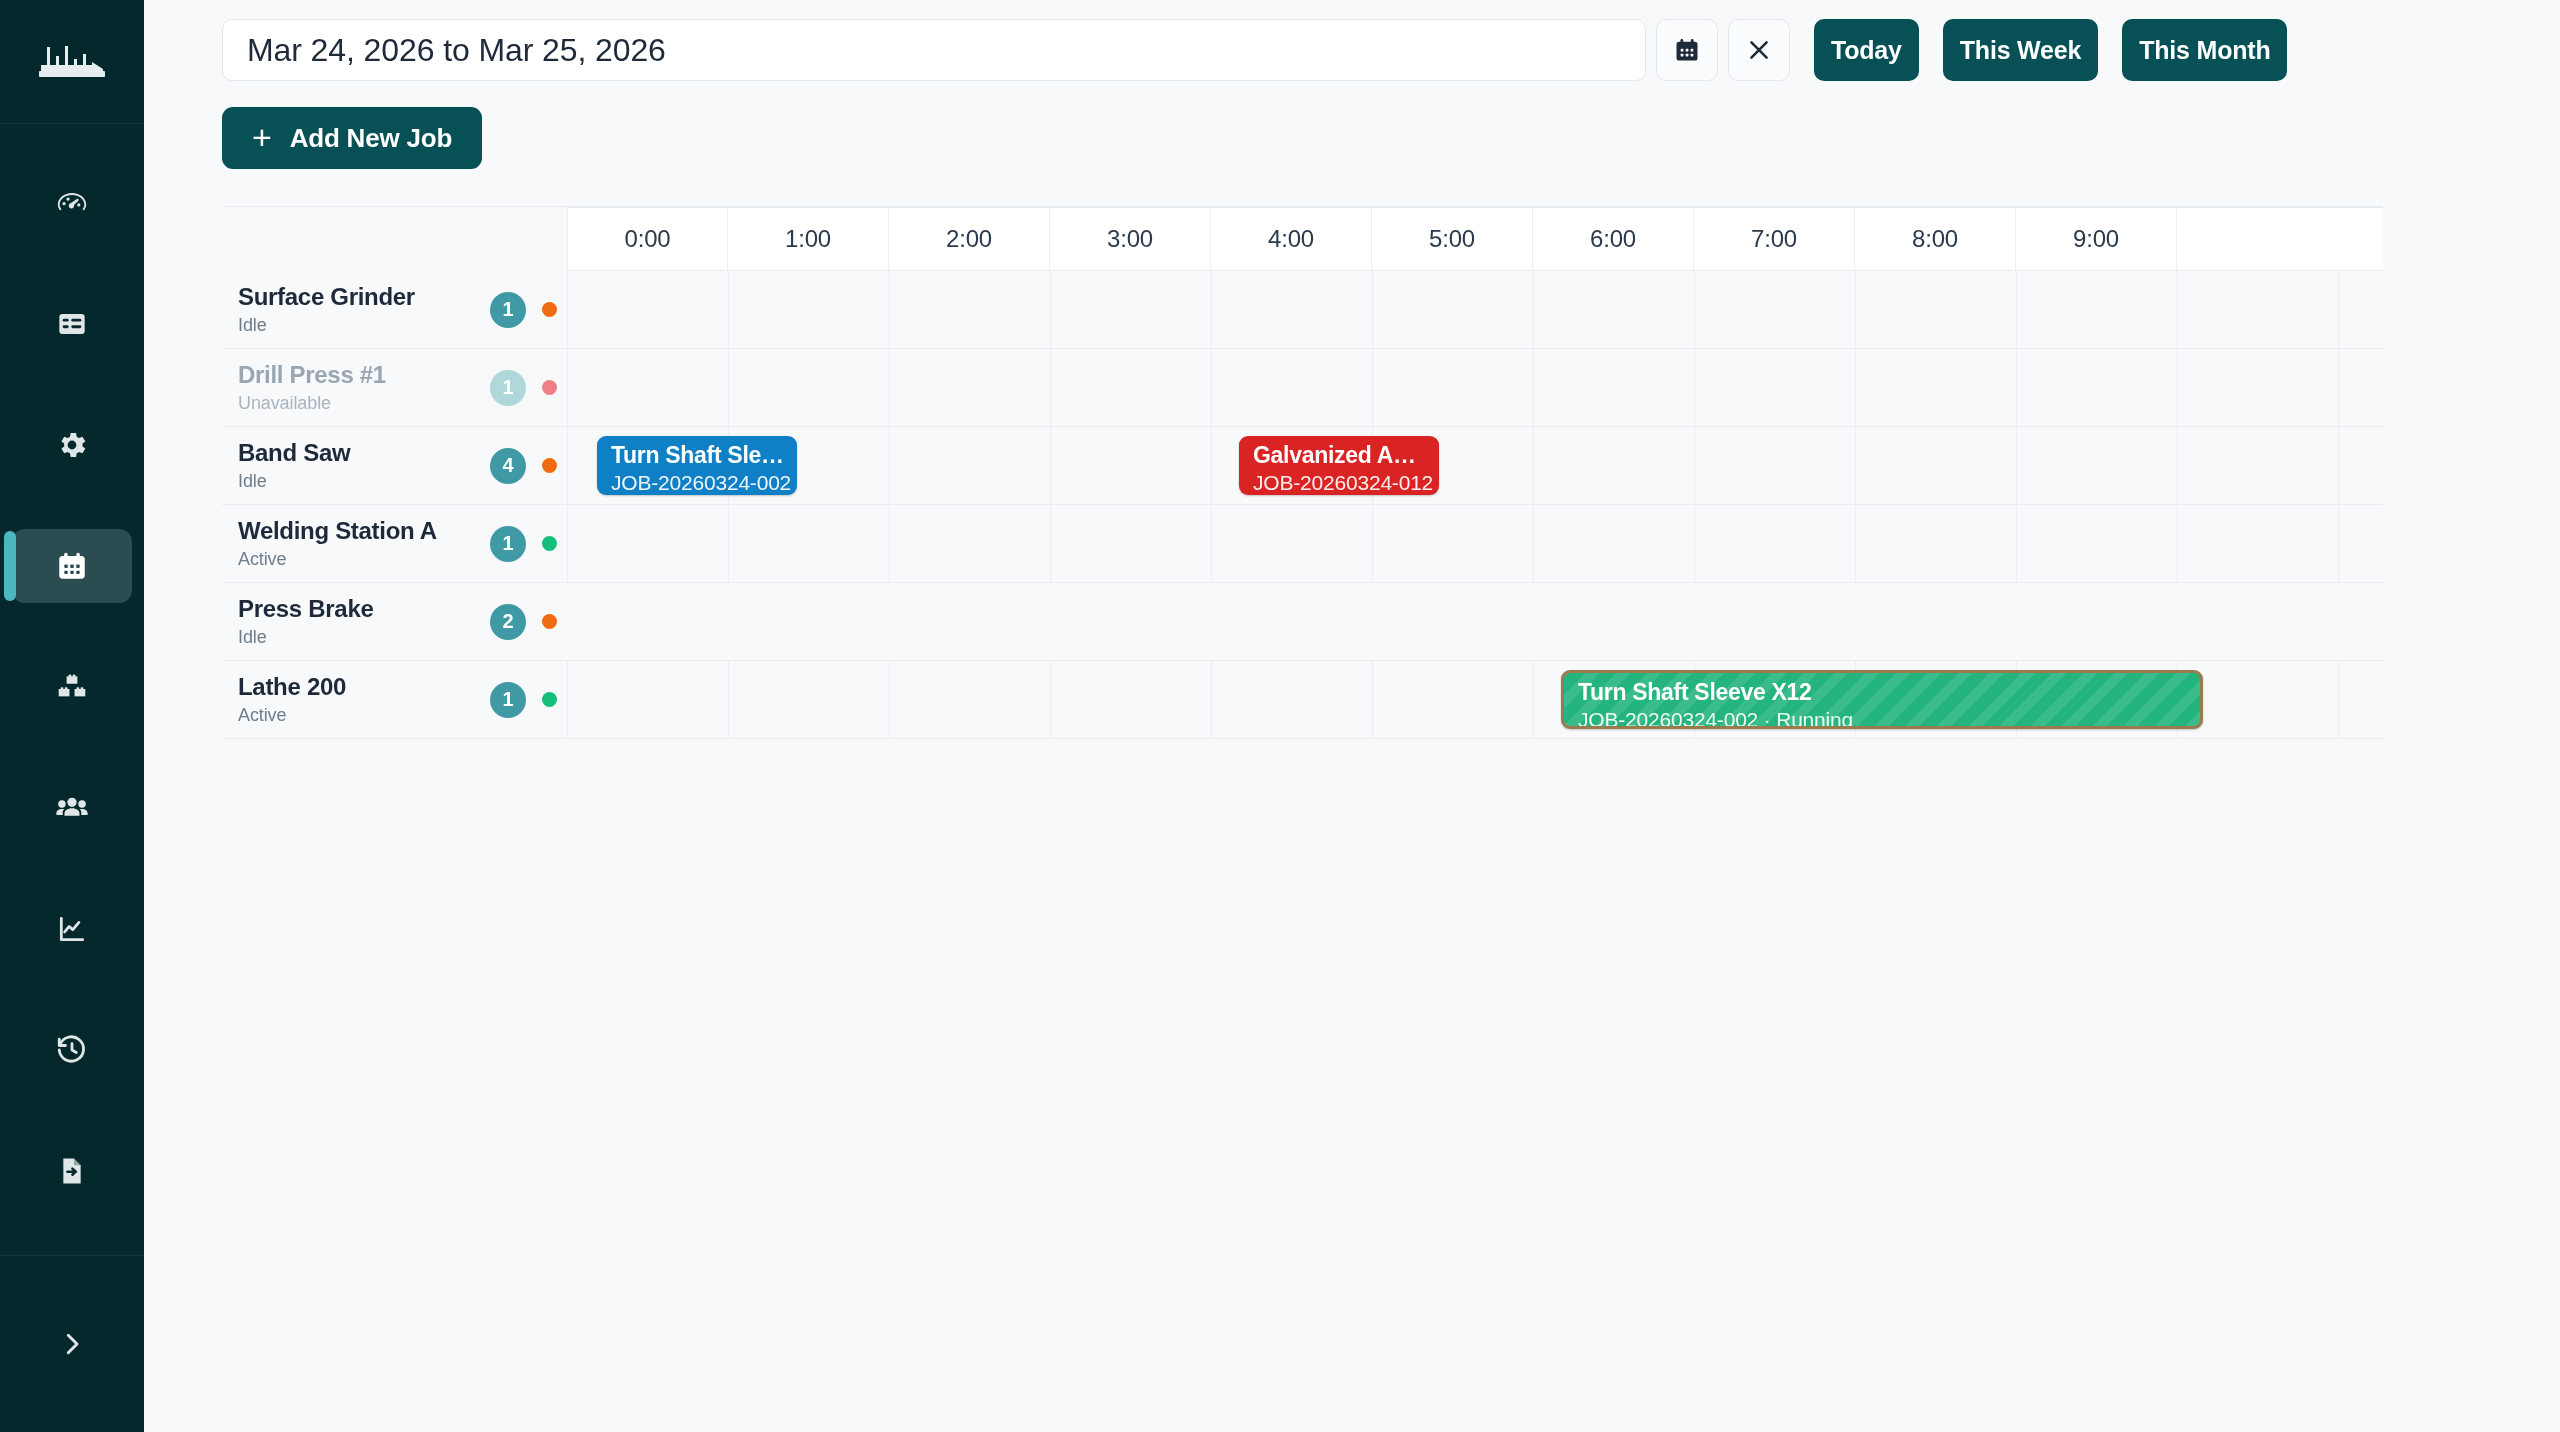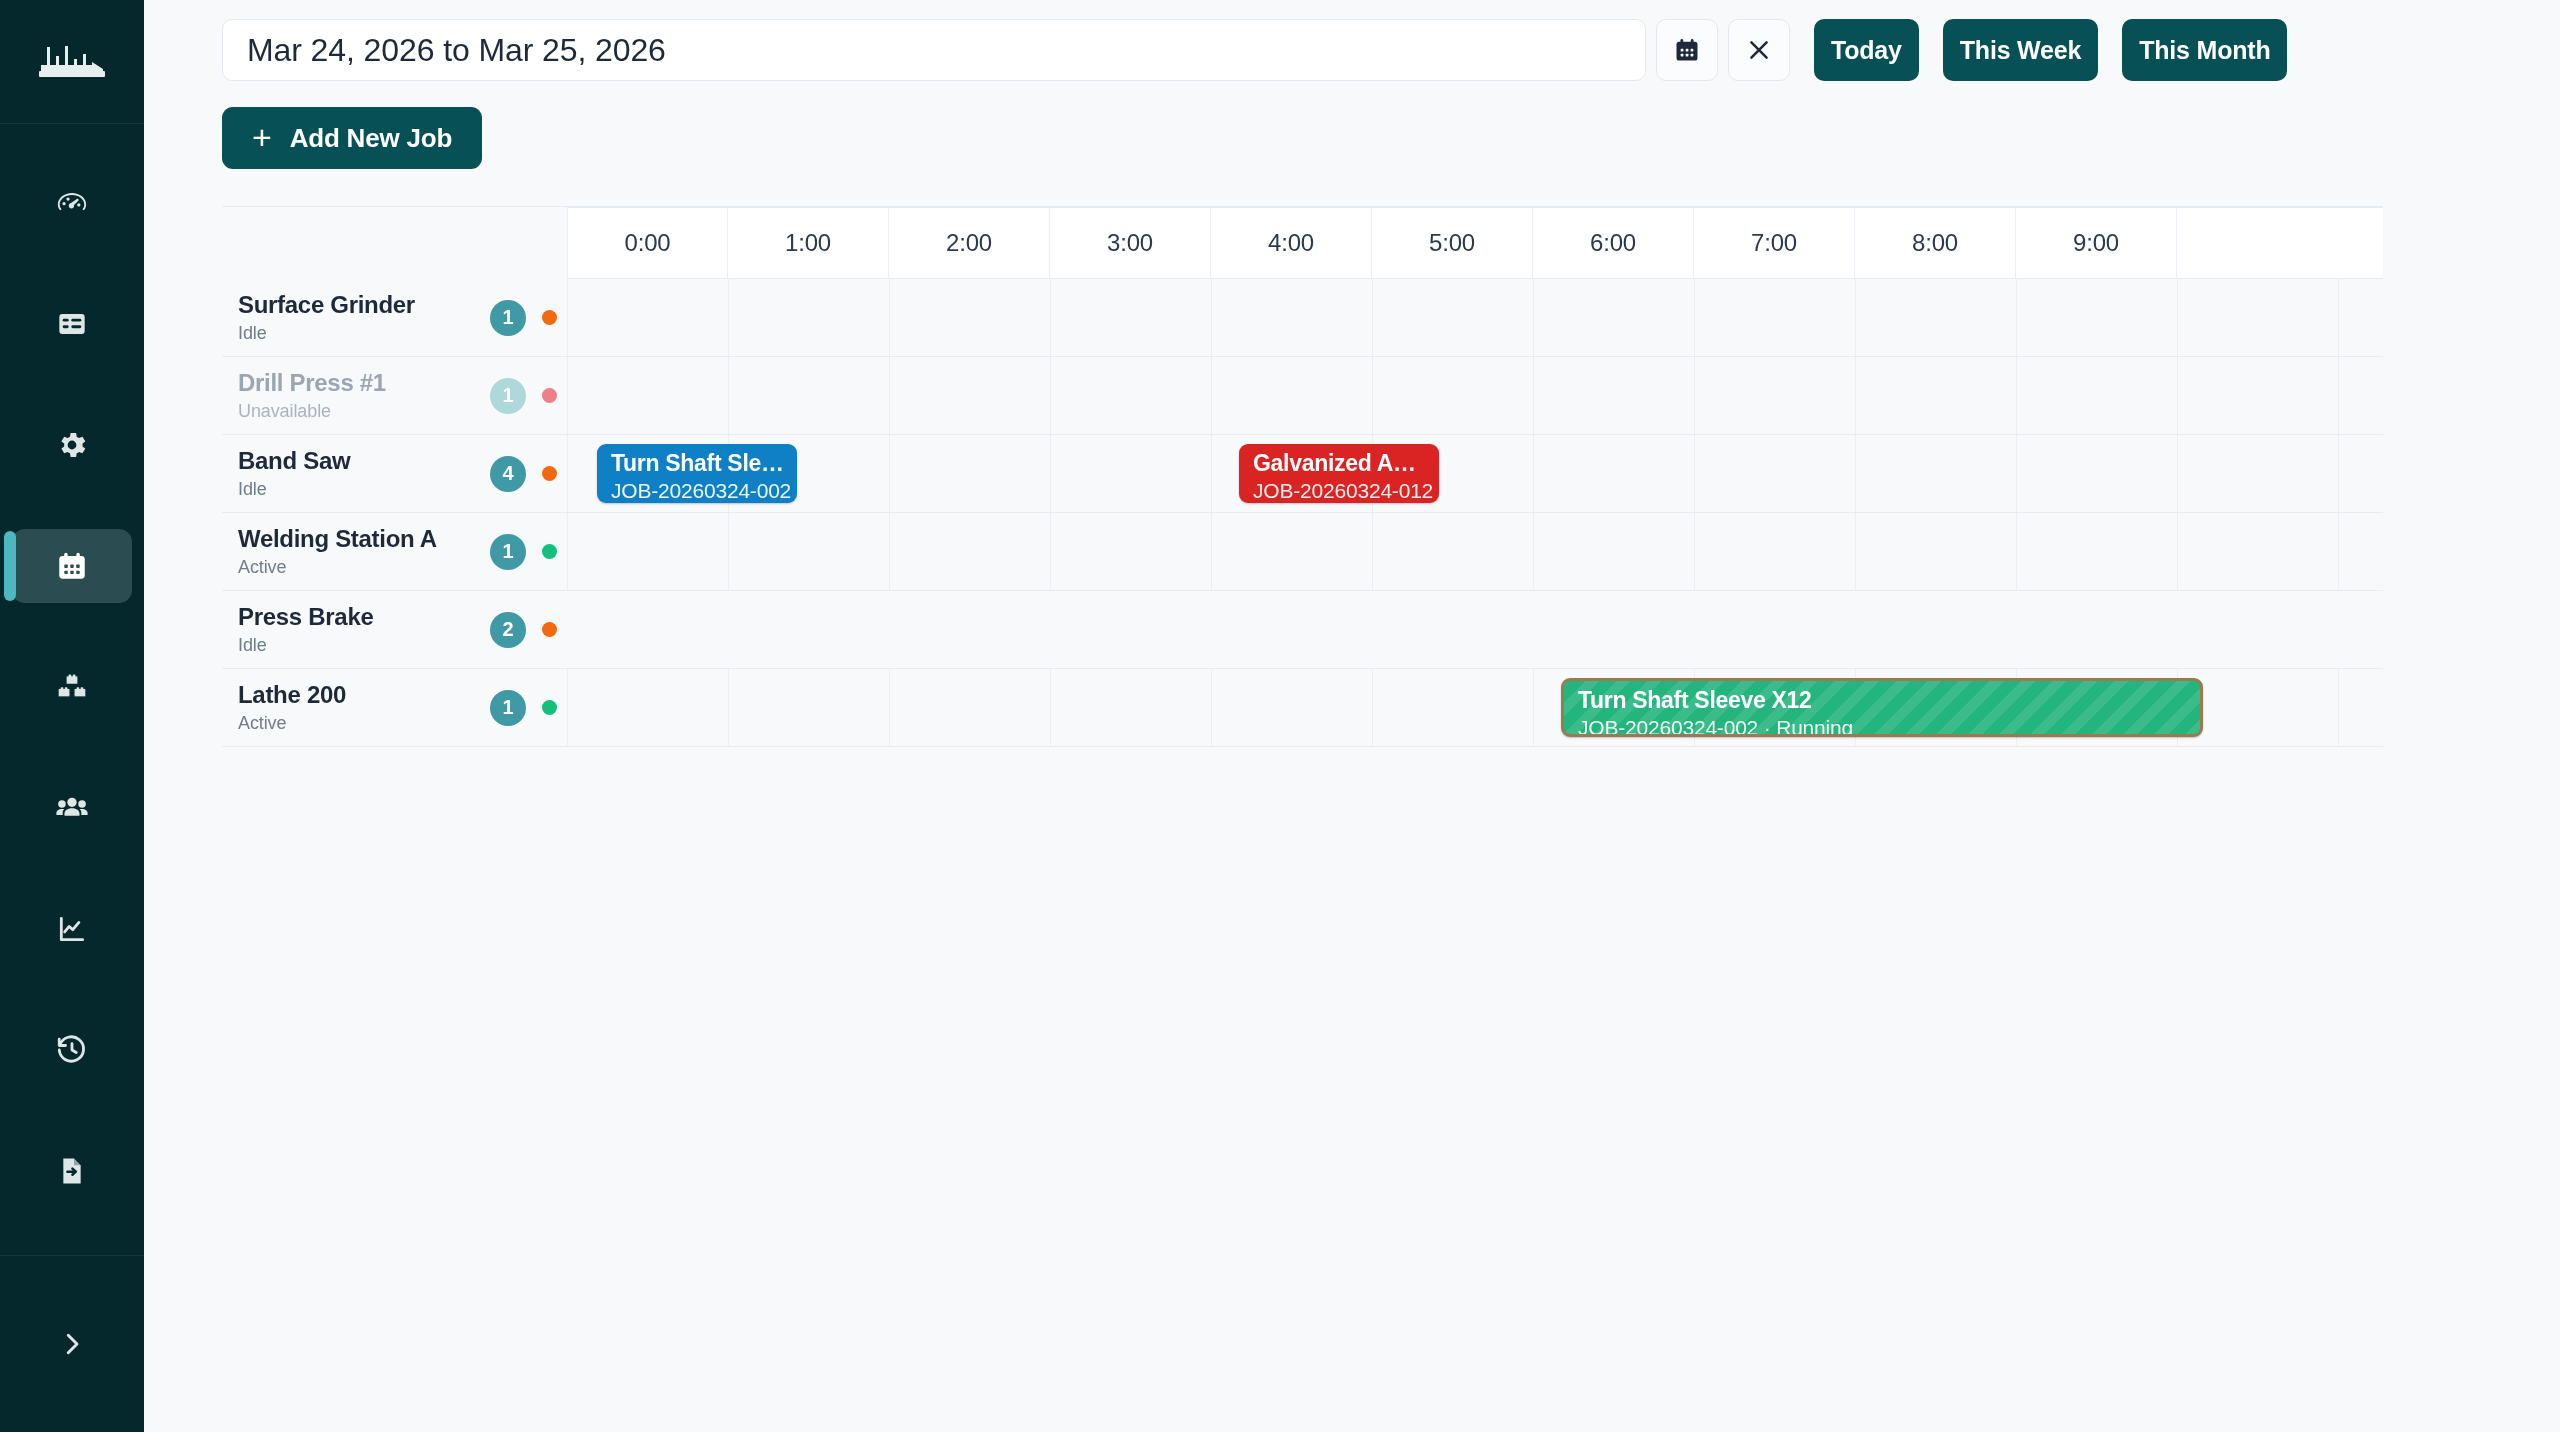--- a/index.html
+++ b/index.html
@@ -156,21 +156,21 @@
     font-size: 27px; font-weight: 700; color: #1e2a3a;
     letter-spacing: -0.3px;
     margin-top: 20px;
   }
   .grid-wrap { display: flex; }
   .lane-col { width: 345px; flex: 0 0 345px; }
   .time-col { flex: 1 1 auto; overflow: hidden; }
 
   .hours {
     display: flex;
-    height: 72px;
+    height: 64px;
     border-top: 1px solid #e6ecf1;
     border-bottom: 1px solid #e6ecf1;
     background: #ffffff;
   }
   .hour {
     width: 161px; flex: 0 0 161px;
     display: flex; align-items: center; justify-content: center;
     font-size: 24px; color: #2c3a4d;
     border-right: 1px solid #e9eff4;
     letter-spacing: -0.2px;

